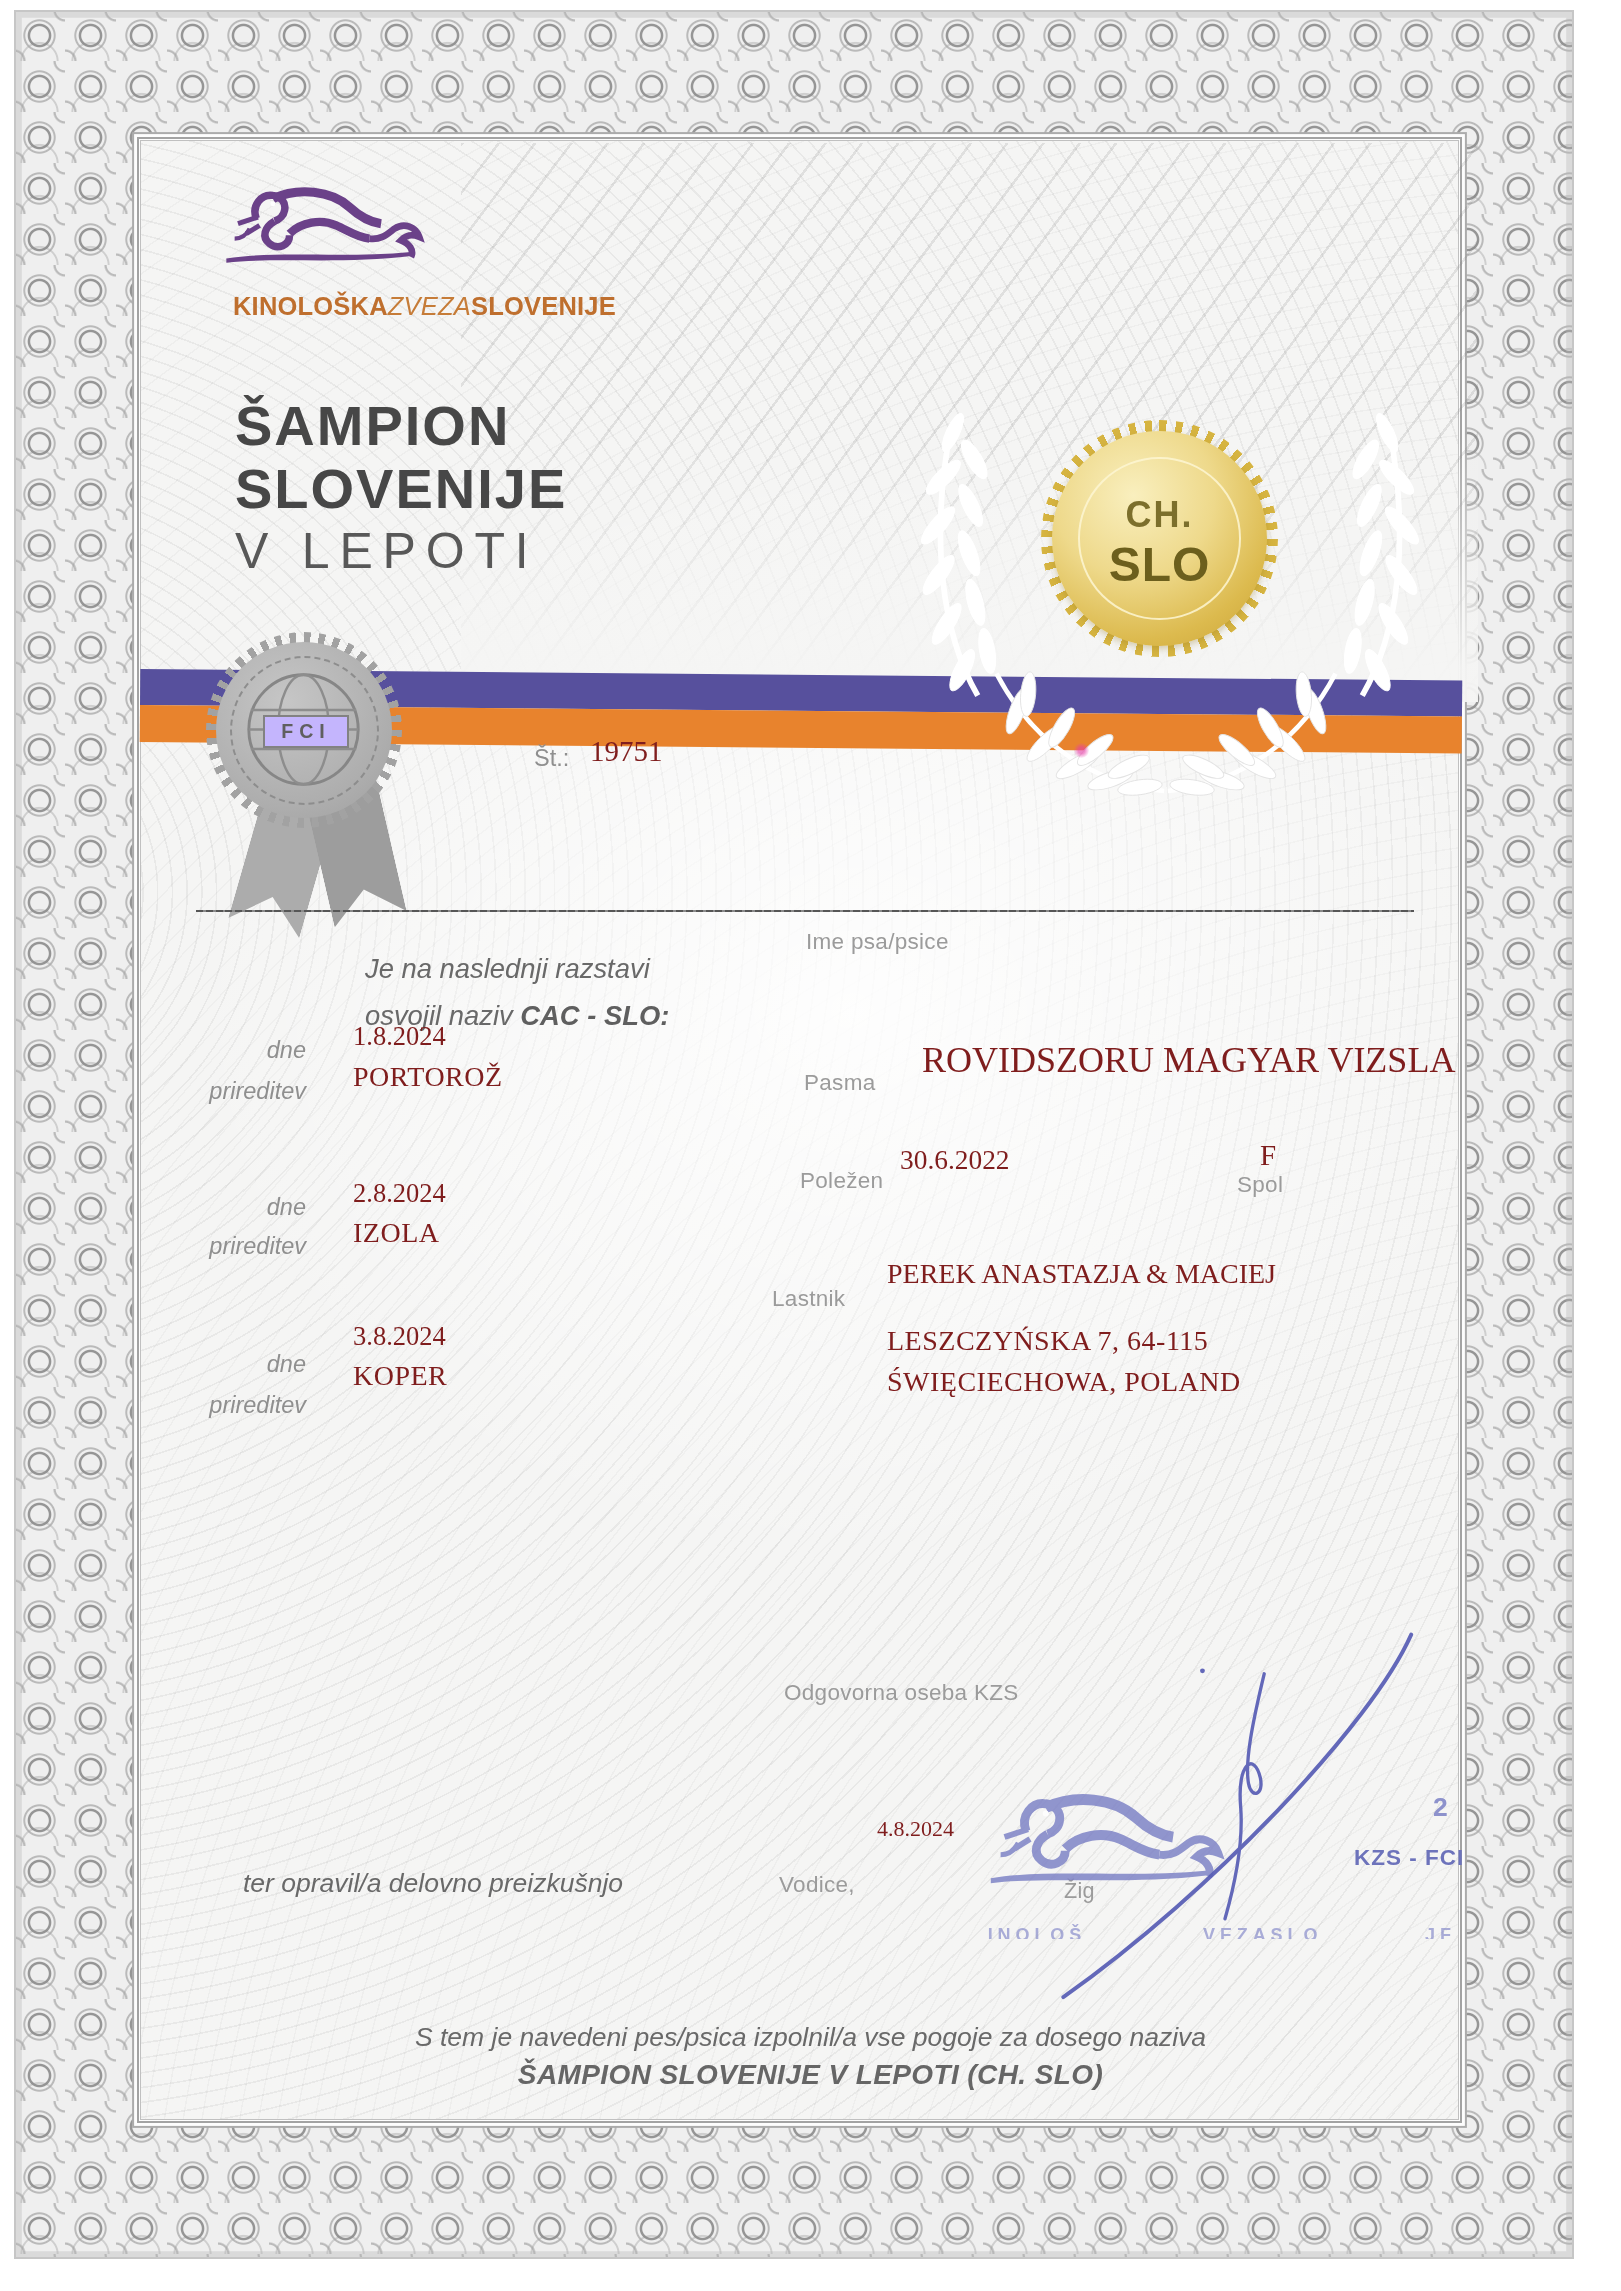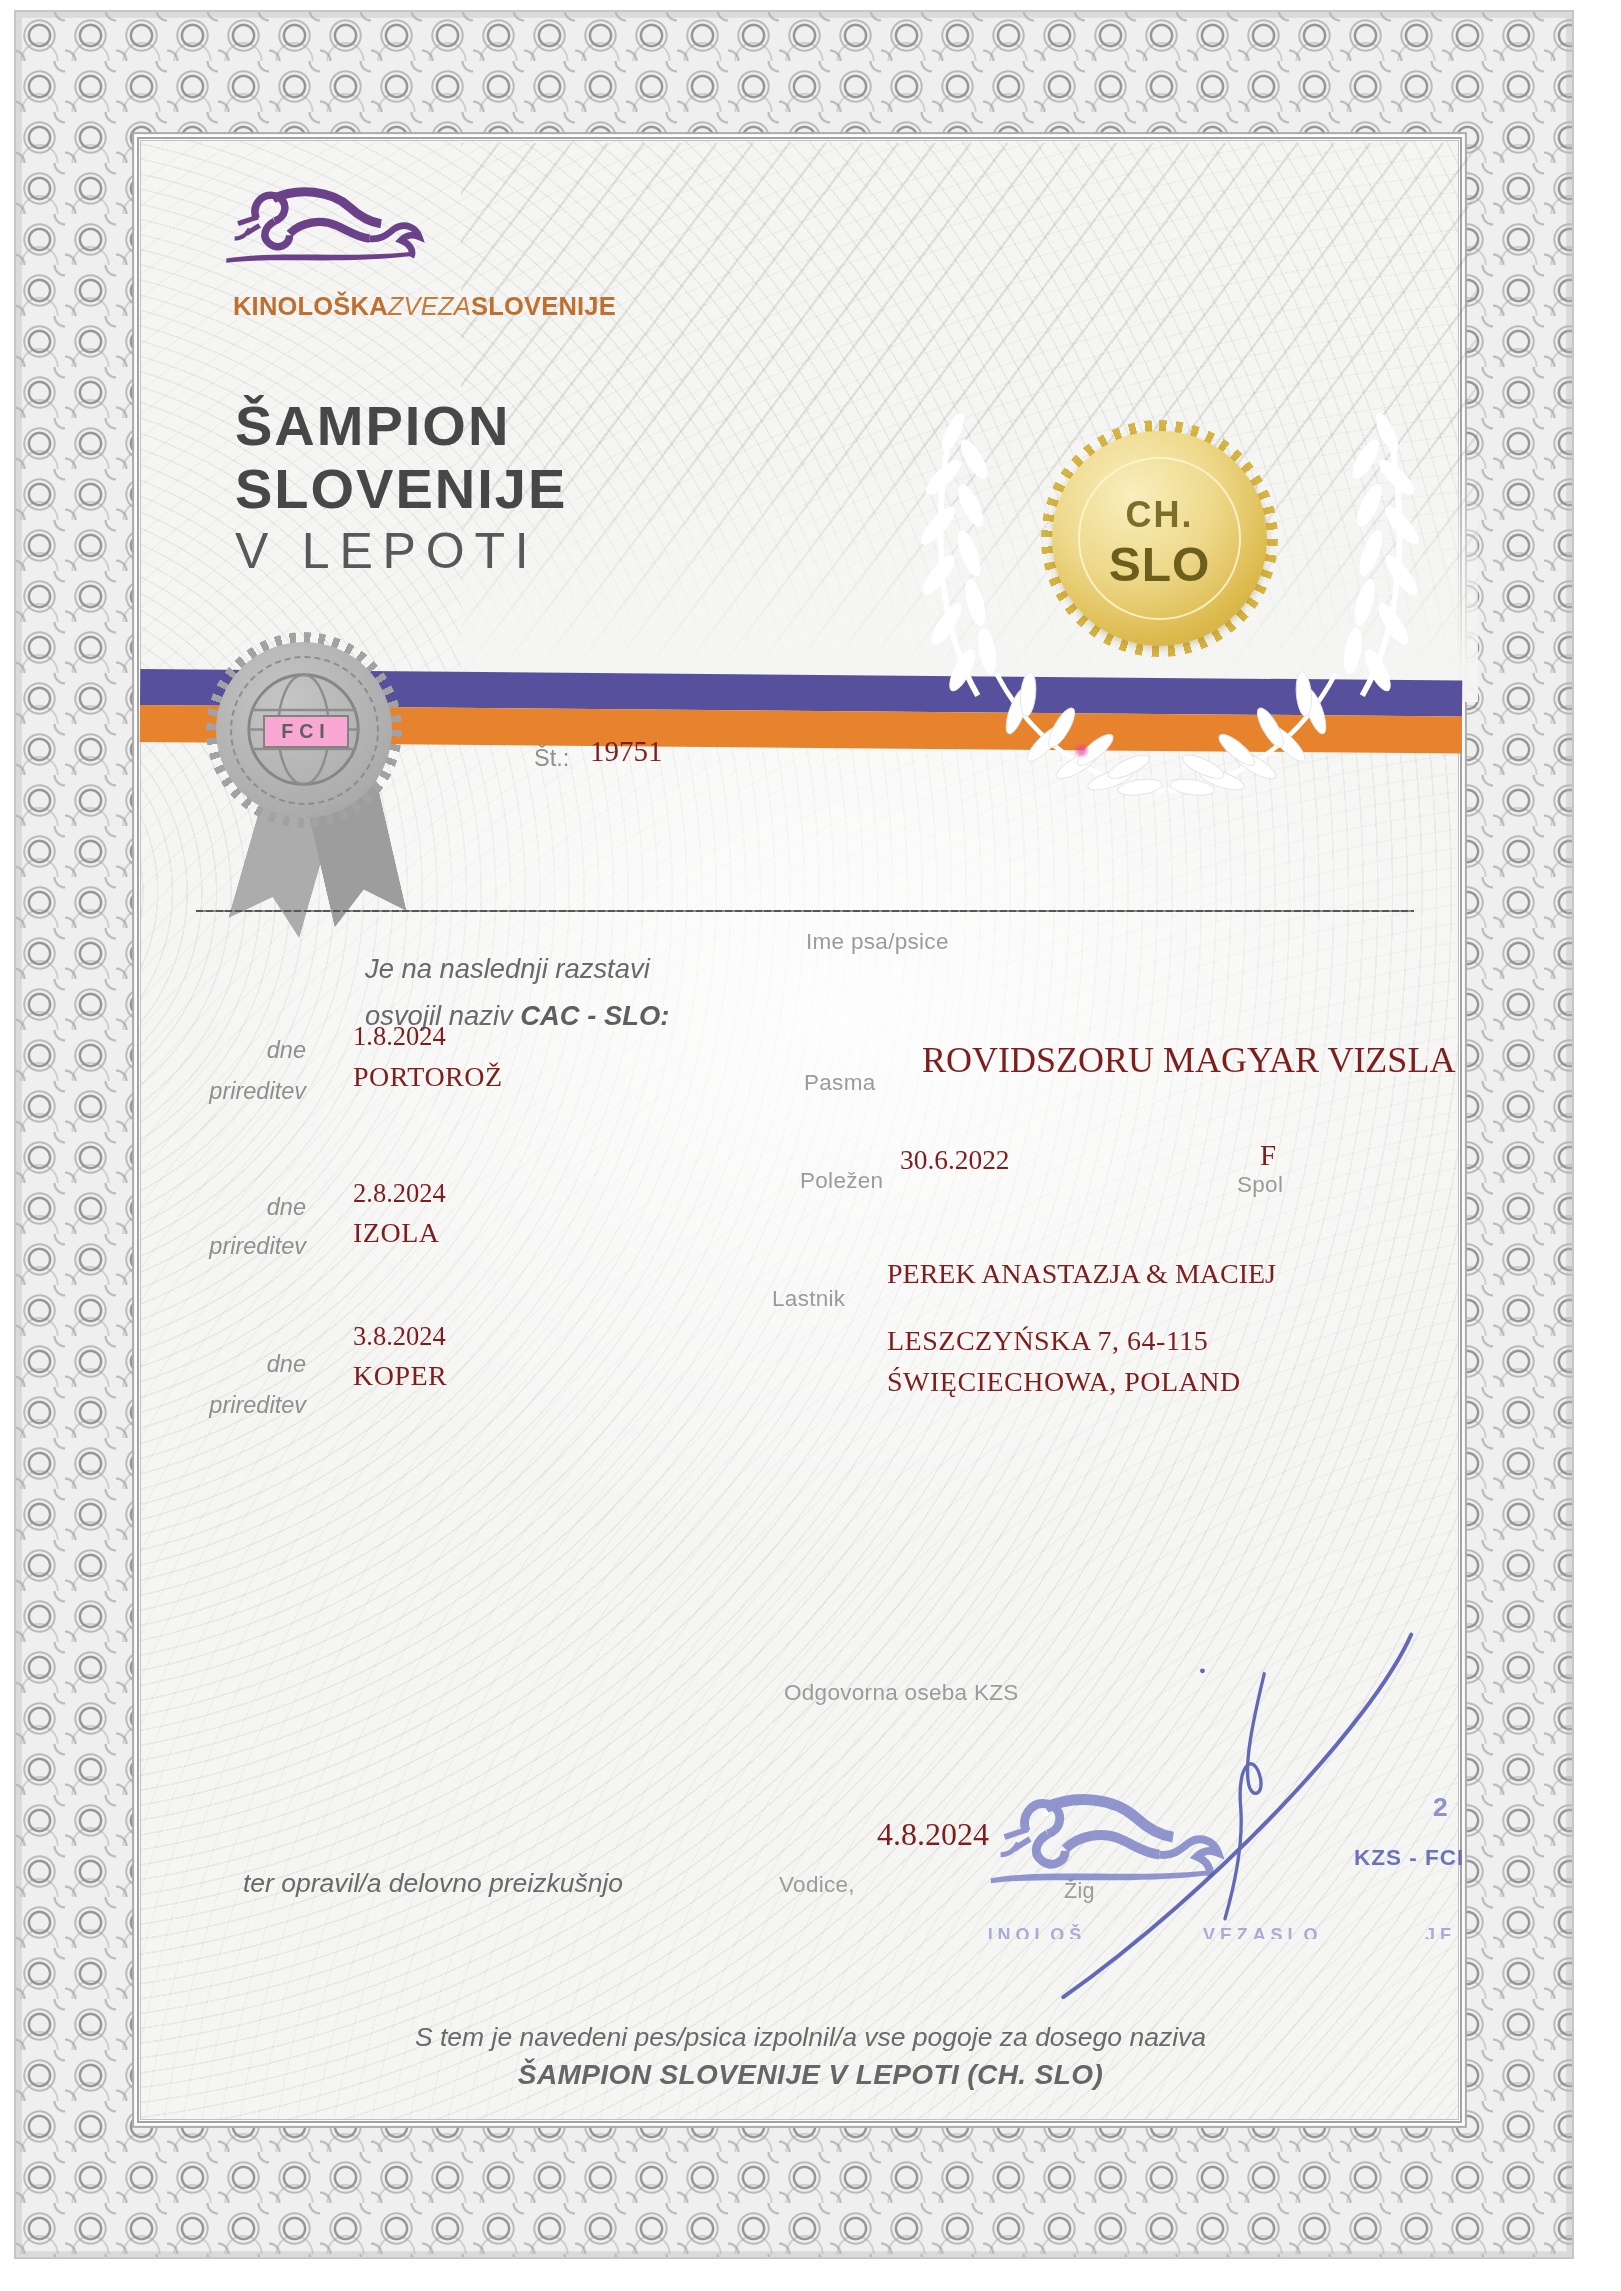--- a/index.html
+++ b/index.html
@@ -70,21 +70,21 @@
   .artifact-dot{ left:1074px; top:743px; width:14.7px; height:14.7px; border-radius:50%;
     background:radial-gradient(circle,#e83ca8 30%, rgba(232,60,168,0) 75%); opacity:.6;}
 
   
   .rosette{ left:206px; top:632px; width:196px; height:196px; }
   .rosette-rays{ position:absolute; inset:0; border-radius:50%;
     background:repeating-conic-gradient(#a2a2a2 0 4deg, rgba(162,162,162,0) 4deg 9deg); }
   .rosette-disc{ position:absolute; inset:9.8px; border-radius:50%;
     background:radial-gradient(circle at 40% 34%, #c6c6c6, #adadad 68%, #9e9e9e); }
   .rosette-inner{ position:absolute; inset:23.5px; border-radius:50%; border:2px dashed #8d8d8d; }
-  .fci-bar{ position:absolute; left:57px; top:83px; width:82px; height:29px; background:#f9a8d4;
+  .fci-bar{ position:absolute; left:57px; top:83px; width:82px; height:29px; background:#c4b5fd;
     border:2px solid #828282; text-align:center; line-height:29px; font-size:19.6px; font-weight:700;
     color:#5f5f5f; letter-spacing:5.9px; }
   .ribbon{ background:#acacac; clip-path:polygon(0 0,100% 0,100% 100%,50% 78%,0 100%); }
   .ribbon-l{ left:247px; top:784px; width:74px; height:147px; transform:rotate(16deg); }
   .ribbon-r{ left:318px; top:782px; width:74px; height:139px; transform:rotate(-13deg); background:#9d9d9d; }
 
   
   .st-label{ left:534px; top:745px; font-size:23.5px; color:#8f8f8f; }
   .st-number{ left:590px; top:735px; font-size:29px; }
   .dog-name{ left:127px; right:186px; top:843px; text-align:center; font-size:30px; letter-spacing:0.5px; }
@@ -103,21 +103,21 @@
   .born{ left:900px; top:1145px; font-size:27.4px; }
   .spol-label{ left:1206px; top:1172px;margin-left:31px; }
   .sex{ left:1260px; top:1139px; font-size:29px; }
   .lastnik-label{ left:772px; top:1286px; }
   .owner{ left:887px; top:1258px; font-size:28px; }
   .addr1{ left:887px; top:1325px; font-size:28px; letter-spacing:0.5px;}
   .addr2{ left:887px; top:1366px; font-size:28px; letter-spacing:0.5px;}
 
   
   .odgovorna{ left:784px; top:1680px; }
-  .issue-date{ left:877px; top:1816px; font-size:32px; }
+  .issue-date{ left:877px; top:1816px; font-size:22px; }
   .vodice{ left:779px; top:1872px; }
   .work-trial{ left:243px; top:1868px; font-size:26.5px; }
   .zig-label{ left:1064px; top:1878px; font-size:21.6px; }
   .closing{ left:196px; right:196px; top:2019px; text-align:center; line-height:37px; }
   .closing .c1{ font-size:26.5px; }
   .closing .c2{ font-size:28px; font-weight:700; color:#666; letter-spacing:0.4px; }
 
   
   .stamp{ left:972px; top:1782px; width:498px; height:157px; overflow:hidden; }
   .stamp-dog{ position:absolute; left:7.8px; top:9.8px; width:247px; height:98px; opacity:.82; }

